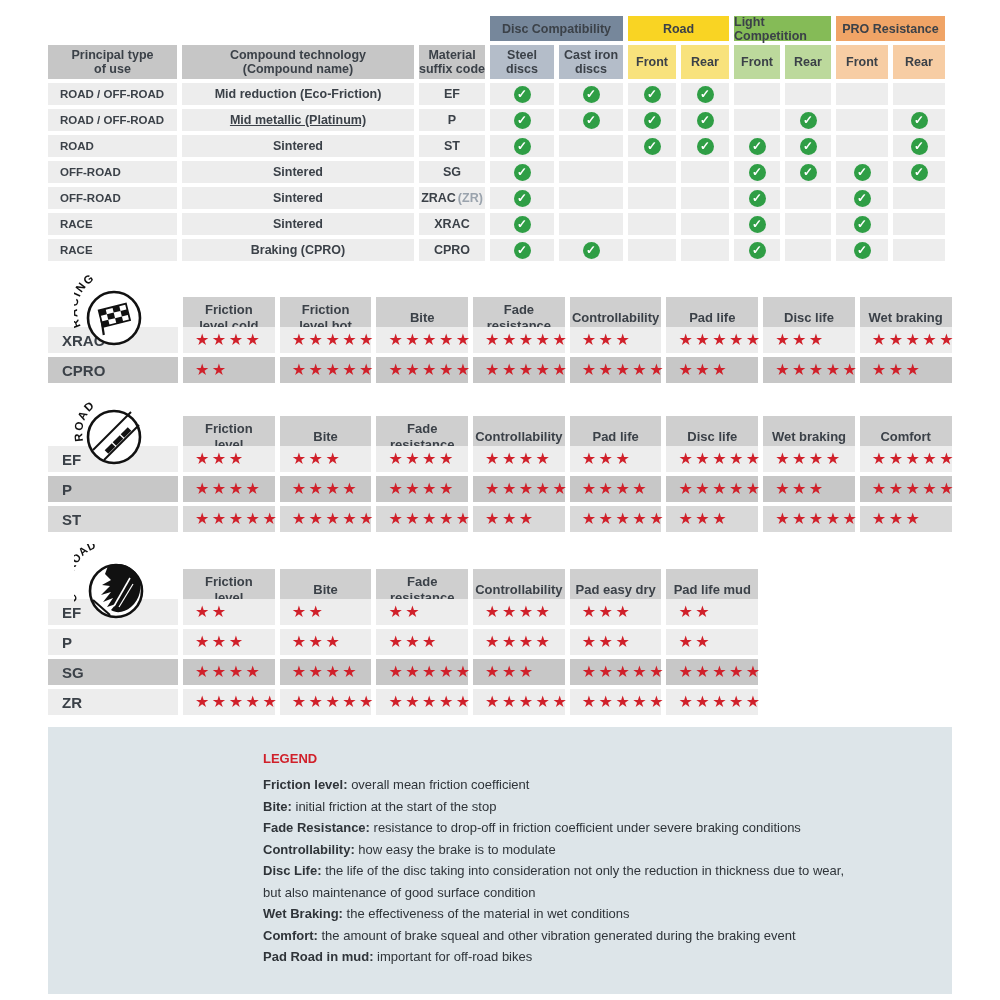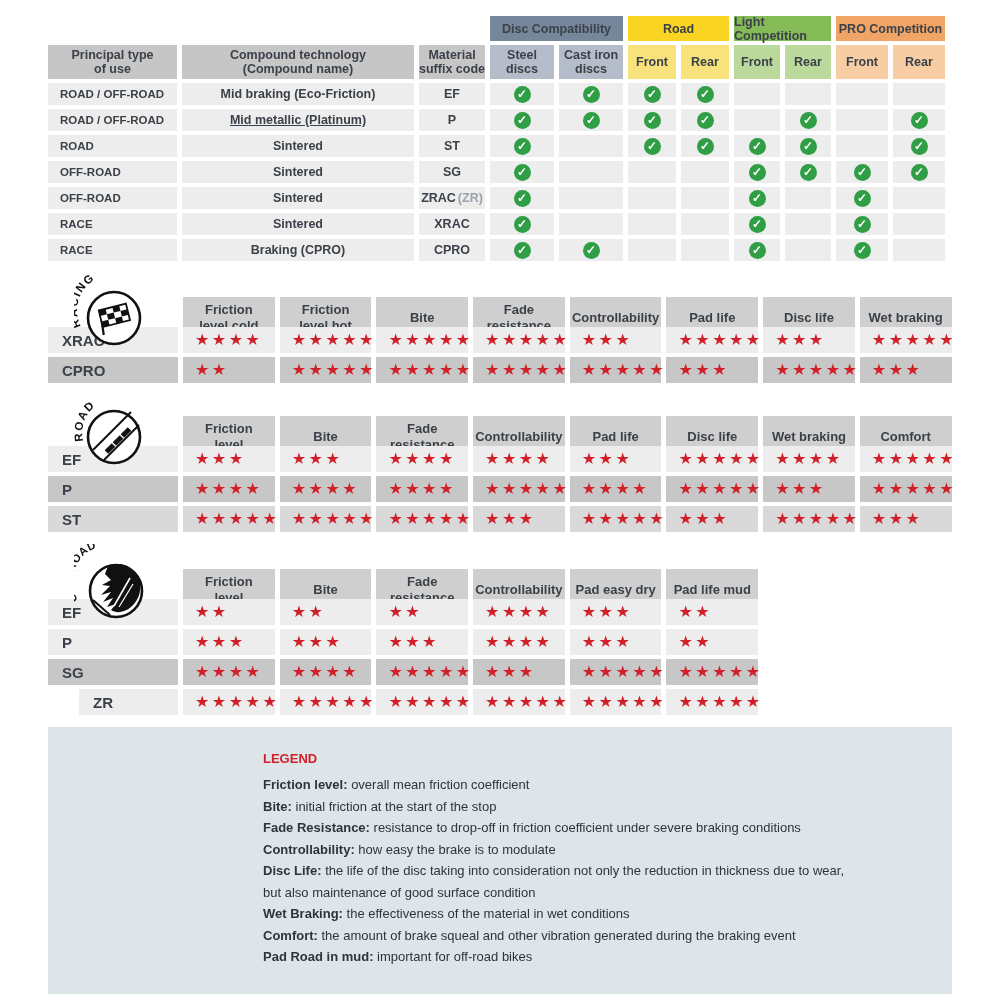--- a/index.html
+++ b/index.html
@@ -51,39 +51,39 @@
 </style>
 </head>
 <body>
 
 <div class="page">
 
   <div class="compat-grid mt-compat">
       <div class="group-header" style="background: rgb(118, 135, 155); grid-area: 1 / 4 / auto / span 2;">Disc Compatibility</div>
       <div class="group-header" style="background: rgb(249, 212, 35); grid-area: 1 / 6 / auto / span 2;">Road</div>
       <div class="group-header" style="background: rgb(133, 187, 87); grid-area: 1 / 8 / auto / span 2;">Light Competition</div>
-      <div class="group-header" style="background: rgb(240, 164, 102); grid-area: 1 / 10 / auto / span 2;">PRO Competition</div>
+      <div class="group-header" style="background: rgb(240, 164, 102); grid-area: 1 / 10 / auto / span 2;">PRO Resistance</div>
       <div class="cell head" style="grid-area: 2 / 1;">Principal type
 of use</div>
       <div class="cell head" style="grid-area: 2 / 2;">Compound technology
 (Compound name)</div>
       <div class="cell head" style="grid-area: 2 / 3;">Material
 suffix code</div>
       <div class="cell head" style="background: rgb(180, 189, 201); grid-area: 2 / 4;">Steel
 discs</div>
       <div class="cell head" style="background: rgb(180, 189, 201); grid-area: 2 / 5;">Cast iron
 discs</div>
       <div class="cell head" style="background: rgb(248, 226, 124); grid-area: 2 / 6;">Front</div>
       <div class="cell head" style="background: rgb(248, 226, 124); grid-area: 2 / 7;">Rear</div>
       <div class="cell head" style="background: rgb(188, 217, 156); grid-area: 2 / 8;">Front</div>
       <div class="cell head" style="background: rgb(188, 217, 156); grid-area: 2 / 9;">Rear</div>
       <div class="cell head" style="background: rgb(247, 205, 164); grid-area: 2 / 10;">Front</div>
       <div class="cell head" style="background: rgb(247, 205, 164); grid-area: 2 / 11;">Rear</div>
       <div class="cell use-cell" style="grid-area: 3 / 1;">ROAD / OFF-ROAD</div>
-      <div class="cell tech-cell" style="grid-area: 3 / 2;">Mid braking (Eco-Friction)</div>
+      <div class="cell tech-cell" style="grid-area: 3 / 2;">Mid reduction (Eco-Friction)</div>
       <div class="cell code-cell" style="grid-area: 3 / 3;">EF</div>
       <div class="cell" style="grid-area: 3 / 4;"><div class="check">✓</div></div>
       <div class="cell" style="grid-area: 3 / 5;"><div class="check">✓</div></div>
       <div class="cell" style="grid-area: 3 / 6;"><div class="check">✓</div></div>
       <div class="cell" style="grid-area: 3 / 7;"><div class="check">✓</div></div>
       <div class="cell" style="grid-area: 3 / 8;"></div>
       <div class="cell" style="grid-area: 3 / 9;"></div>
       <div class="cell" style="grid-area: 3 / 10;"></div>
       <div class="cell" style="grid-area: 3 / 11;"></div>
       <div class="cell use-cell" style="grid-area: 4 / 1;">ROAD / OFF-ROAD</div>
@@ -306,21 +306,21 @@
         <div class="cell stars shade-light" style="grid-area: 3 / 5;">★★★★</div>
         <div class="cell stars shade-light" style="grid-area: 3 / 6;">★★★</div>
         <div class="cell stars shade-light" style="grid-area: 3 / 7;">★★</div>
         <div class="cell rlabel shade-dark" style="grid-area: 4 / 1;">SG</div>
         <div class="cell stars shade-dark" style="grid-area: 4 / 2;">★★★★</div>
         <div class="cell stars shade-dark" style="grid-area: 4 / 3;">★★★★</div>
         <div class="cell stars shade-dark" style="grid-area: 4 / 4;">★★★★★</div>
         <div class="cell stars shade-dark" style="grid-area: 4 / 5;">★★★</div>
         <div class="cell stars shade-dark" style="grid-area: 4 / 6;">★★★★★</div>
         <div class="cell stars shade-dark" style="grid-area: 4 / 7;">★★★★★</div>
-        <div class="cell rlabel shade-light" style="grid-area: 5 / 1; margin-left: 31px;">ZR</div>
+        <div class="cell rlabel shade-light" style="grid-area: 5 / 1;">ZR</div>
         <div class="cell stars shade-light" style="grid-area: 5 / 2;">★★★★★</div>
         <div class="cell stars shade-light" style="grid-area: 5 / 3;">★★★★★</div>
         <div class="cell stars shade-light" style="grid-area: 5 / 4;">★★★★★</div>
         <div class="cell stars shade-light" style="grid-area: 5 / 5;">★★★★★</div>
         <div class="cell stars shade-light" style="grid-area: 5 / 6;">★★★★★</div>
         <div class="cell stars shade-light" style="grid-area: 5 / 7;">★★★★★</div>
       </div>
   </div>
 
   <div class="legend-box">

